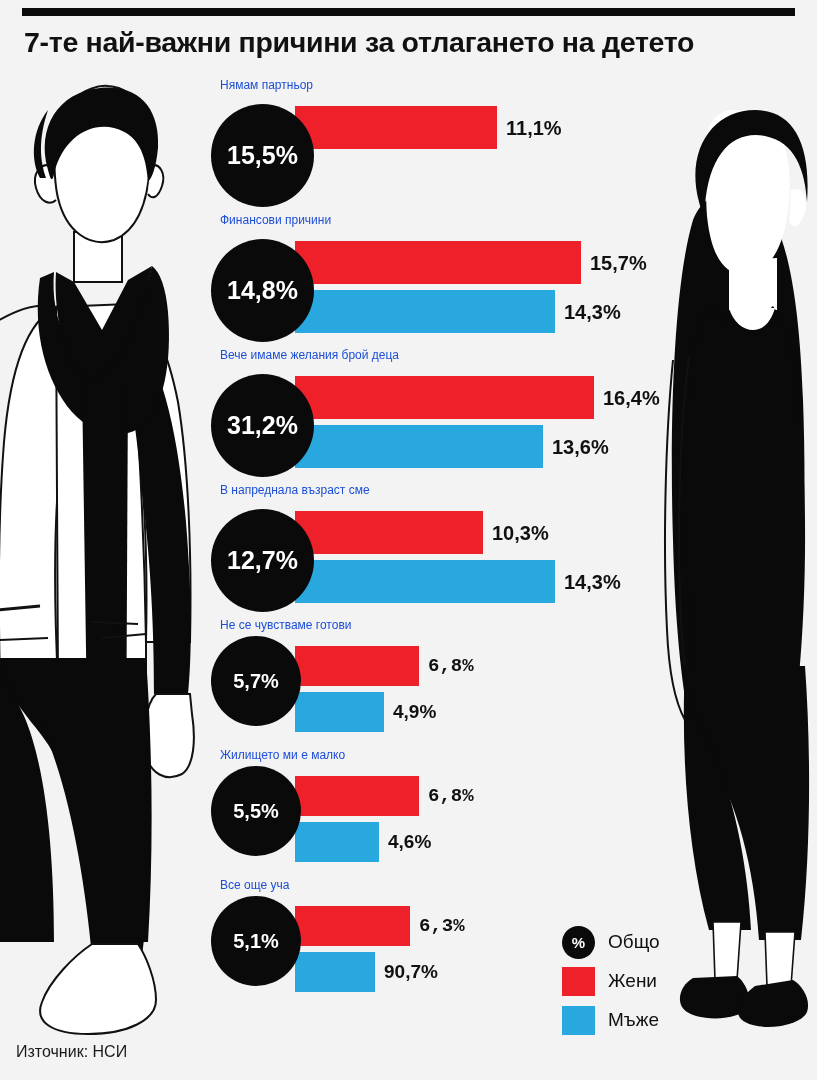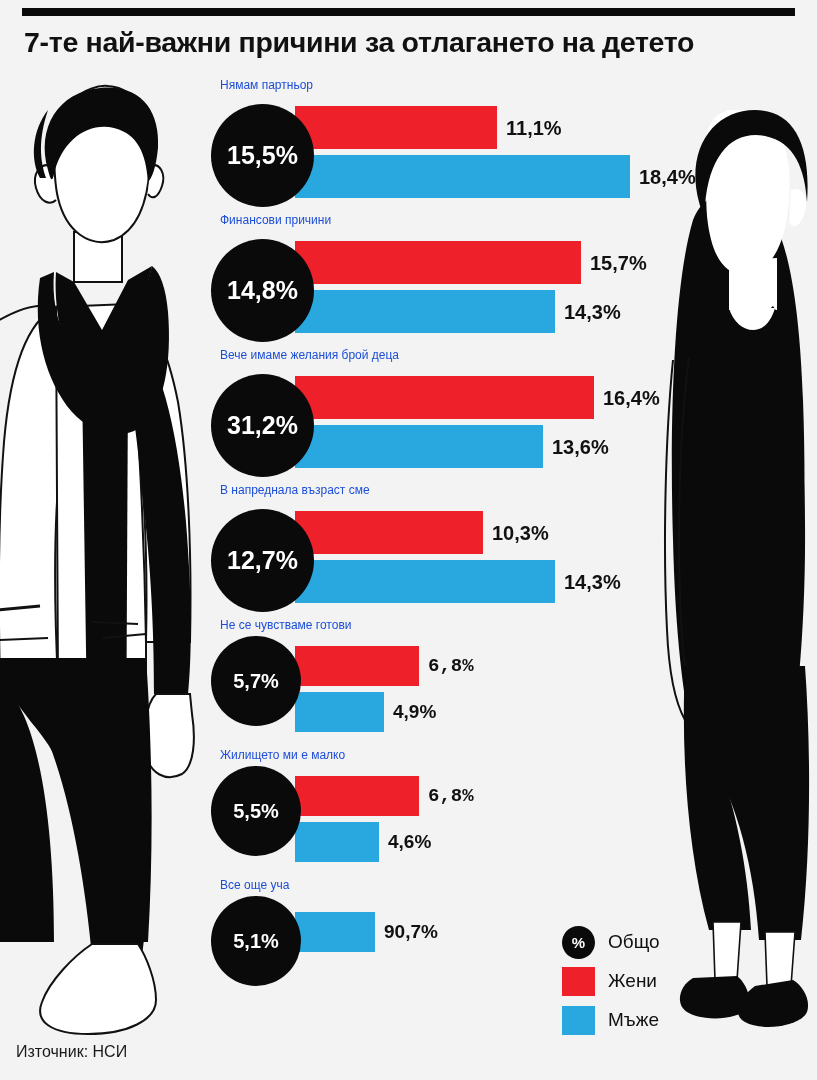--- a/index.html
+++ b/index.html
@@ -177,23 +177,20 @@
   </div>
 
   <div class="chart">
 
     <div class="group">
       <div class="group-label">Нямам партньор</div>
       <div class="bars">
         <div class="bar bar-red big" style="width:202px">
           <span class="bar-val">11,1%</span>
         </div>
-        <div class="bar bar-blue big" style="width:335px">
-          <span class="bar-val">18,4%</span>
-        </div>
       </div>
       <div class="circle big">
         <span>15,5%</span>
       </div>
     </div>
 
     <div class="group">
       <div class="group-label">Финансови причини</div>
       <div class="bars">
         <div class="bar bar-red big" style="width:286px">
@@ -264,20 +261,23 @@
         </div>
       </div>
       <div class="circle sm">
         <span>5,5%</span>
       </div>
     </div>
 
     <div class="group small">
       <div class="group-label">Все още уча</div>
       <div class="bars">
+        <div class="bar bar-red sm" style="width:115px">
+          <span class="bar-val">6,3%</span>
+        </div>
         <div class="bar bar-blue sm" style="width:80px">
           <span class="bar-val">90,7%</span>
         </div>
       </div>
       <div class="circle sm">
         <span>5,1%</span>
       </div>
     </div>
 
   </div>

